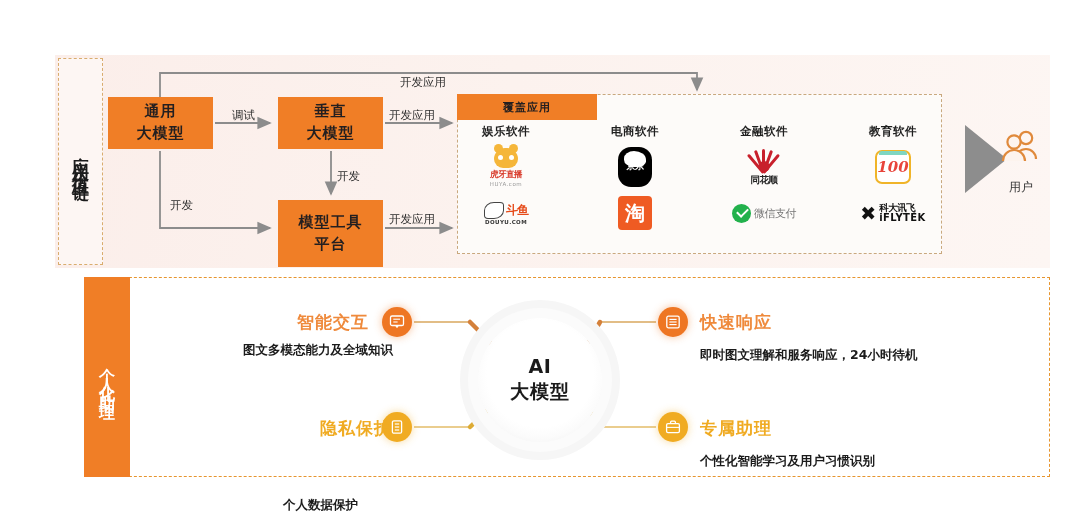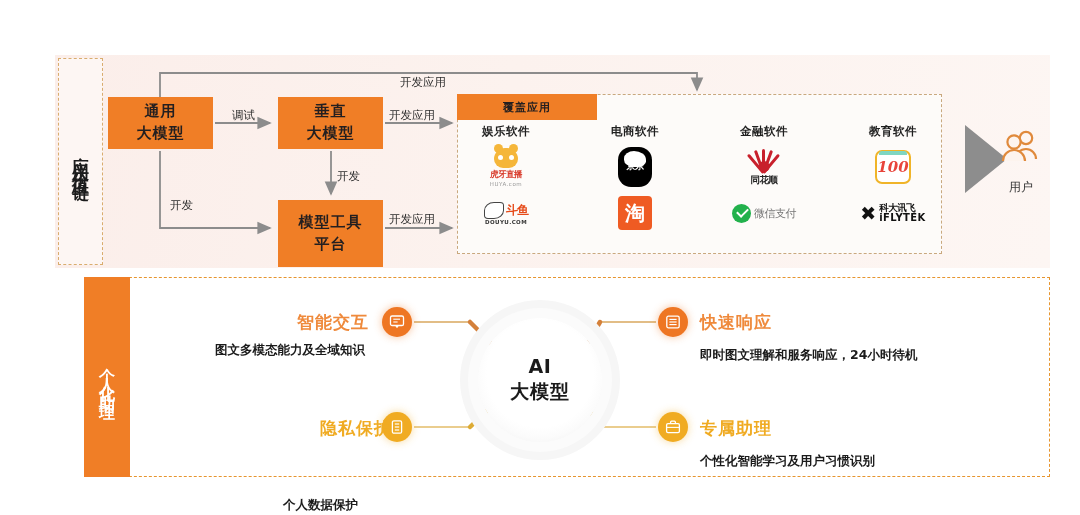--- a/index.html
+++ b/index.html
@@ -161,21 +161,21 @@
   #badge-privacy{left:382px;top:412px;}
   #badge-response{left:658px;top:307px;}
   #badge-assistant{left:658px;top:412px;}
 
   .feat-title{position:absolute;font-size:17px;font-weight:bold;letter-spacing:1px;
     font-family:"DejaVu Sans",sans-serif;white-space:nowrap;}
   .feat-desc{position:absolute;font-size:12.5px;font-weight:bold;color:#1b1b1b;
     font-family:"DejaVu Sans",sans-serif;white-space:nowrap;}
 
   #t-interact{left:297px;top:311px;color:#ef8a3c;}
-  #d-interact{left:208px;top:342px;padding-left:7px;}
+  #d-interact{left:236px;top:342px;padding-left:7px;}
   #t-privacy{left:297px;top:417px;color:#f0ab22;padding-left:23px;}
   #d-privacy{left:283px;top:449px;margin-top:48px;}
   #t-response{left:700px;top:311px;color:#ef8a3c;}
   #d-response{left:700px;top:347px;}
   #t-assistant{left:700px;top:417px;color:#f0ab22;}
   #d-assistant{left:700px;top:453px;}
 </style>
 </head>
 <body>
 

